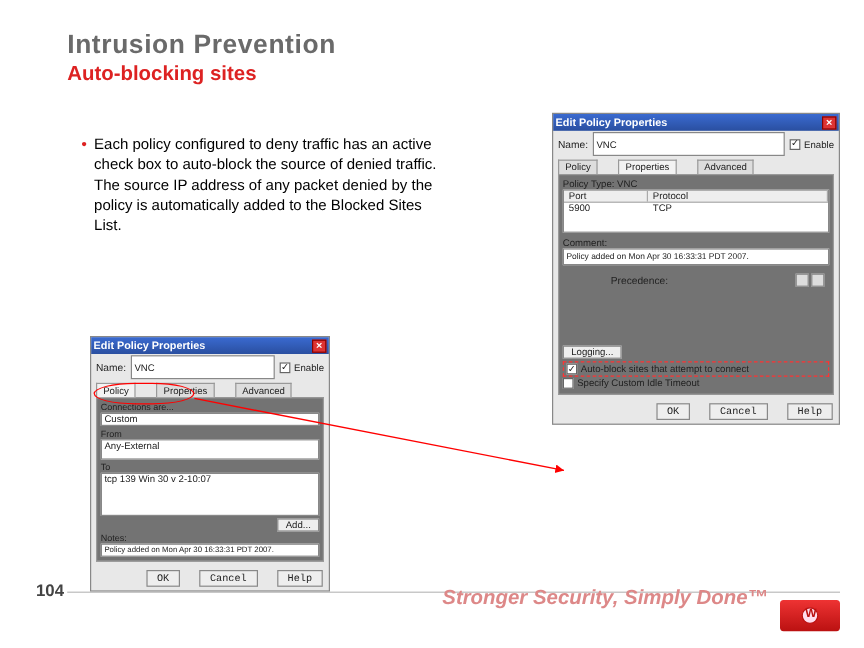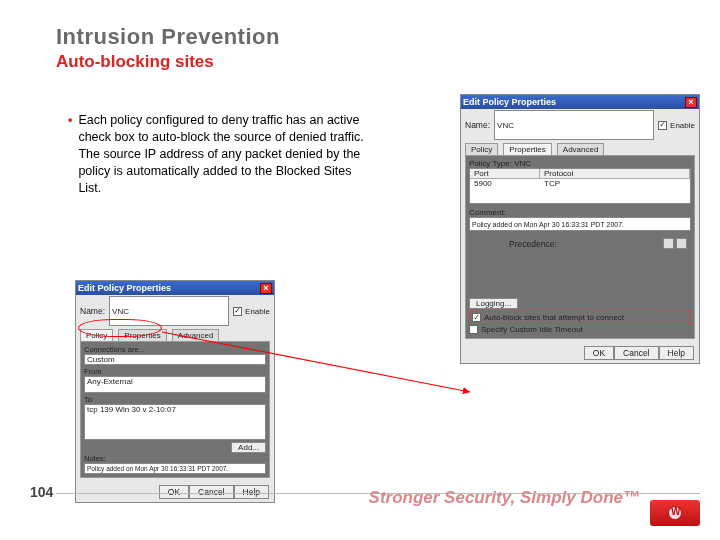--- a/index.html
+++ b/index.html
@@ -22,32 +22,32 @@
   .footer-tag { position: absolute; right: 80px; bottom: 32px; font-size: 17px; font-style: italic; color: #d88; font-weight: 600; }
   .footer-logo { position: absolute; right: 20px; bottom: 14px; width: 50px; height: 26px; background: linear-gradient(#e33,#b11); border-radius: 3px; display:flex; align-items:center; justify-content:center; }
   .footer-logo-inner { width:14px; height:14px; border-radius:50%; background:#fde; border:1px solid #b11; position:relative; }
   .footer-logo-inner::after{content:"W"; position:absolute; left:2px; top:-1px; font-size:10px; color:#b11; font-weight:bold;}
 
   
   .dlg { position: absolute; background: #e8e8e8; border: 1px solid #888; font-size: 8.5px; color:#222; }
   .dlg .titlebar { background: linear-gradient(#3a6ad0,#2a4fa0); color:#fff; height:14px; display:flex; align-items:center; justify-content:space-between; padding:0 2px; font-size:9px; font-weight:bold; }
   .dlg .titlebar .xbtn { width:12px; height:11px; background:#d33; color:#fff; display:flex; align-items:center; justify-content:center; font-size:9px; border:1px solid #800; cursor:pointer; }
   .row { display:flex; align-items:center; gap:4px; padding:1px 4px; }
-  .field { background:#fff; border:1px solid #888; height:30px; padding:0 2px; font-size:8px; display:flex; align-items:center; flex:1; }
-  .tabs { display:flex; gap:4px; padding:2px 4px 0 4px; font-size:8px; }
+  .field { background:#fff; border:1px solid #888; height:20px; padding:0 2px; font-size:8px; display:flex; align-items:center; flex:1; }
+  .tabs { display:flex; gap:16px; padding:2px 4px 0 4px; font-size:8px; }
   .tab { background:#ddd; border:1px solid #999; border-bottom:none; padding:1px 5px; margin-right:1px; }
   .tab.active { background:#f3f3f3; }
   .panel { background:#737373; border:1px solid #999; margin:0 4px 4px 4px; padding:3px; }
   .list { background:#fff; border:1px solid #888; height:36px; font-size:8px; }
   .list .hdr { display:flex; background:#eee; border-bottom:1px solid #aaa; }
   .list .hdr span { padding:0 4px; border-right:1px solid #aaa; }
   .list .cell { padding:0 4px; }
   .chk { display:flex; align-items:center; gap:3px; font-size:8px; padding:1px 0; }
   .chkbox { width:9px; height:9px; border:1px solid #666; background:#fff; display:flex; align-items:center; justify-content:center; font-size:8px; line-height:1; }
-  .btnrow { display:flex; justify-content:flex-end; gap:0; padding:3px 5px; }
+  .btnrow { display:flex; justify-content:flex-end; gap:16px; padding:3px 5px;font-family:Liberation Mono, monospace; }
   .btn { background:#eee; border:1px solid #888; padding:1px 8px; font-size:8.5px; cursor:pointer; }
   .smallbtn { background:#eee; border:1px solid #888; padding:0 6px; font-size:8px; cursor:pointer; }
   .dashbox { border:1px dashed #f33; padding:1px 2px; }
   .redcircle { position:absolute; border:1.5px solid #f00; border-radius:50%/60%; }
   svg.arrow { position:absolute; top:0; left:0; pointer-events:none; }
   .mini-icon { width:11px; height:11px; border:1px solid #888; background:#ddd; display:inline-block; }
 </style>
 </head>
 <body>
 

